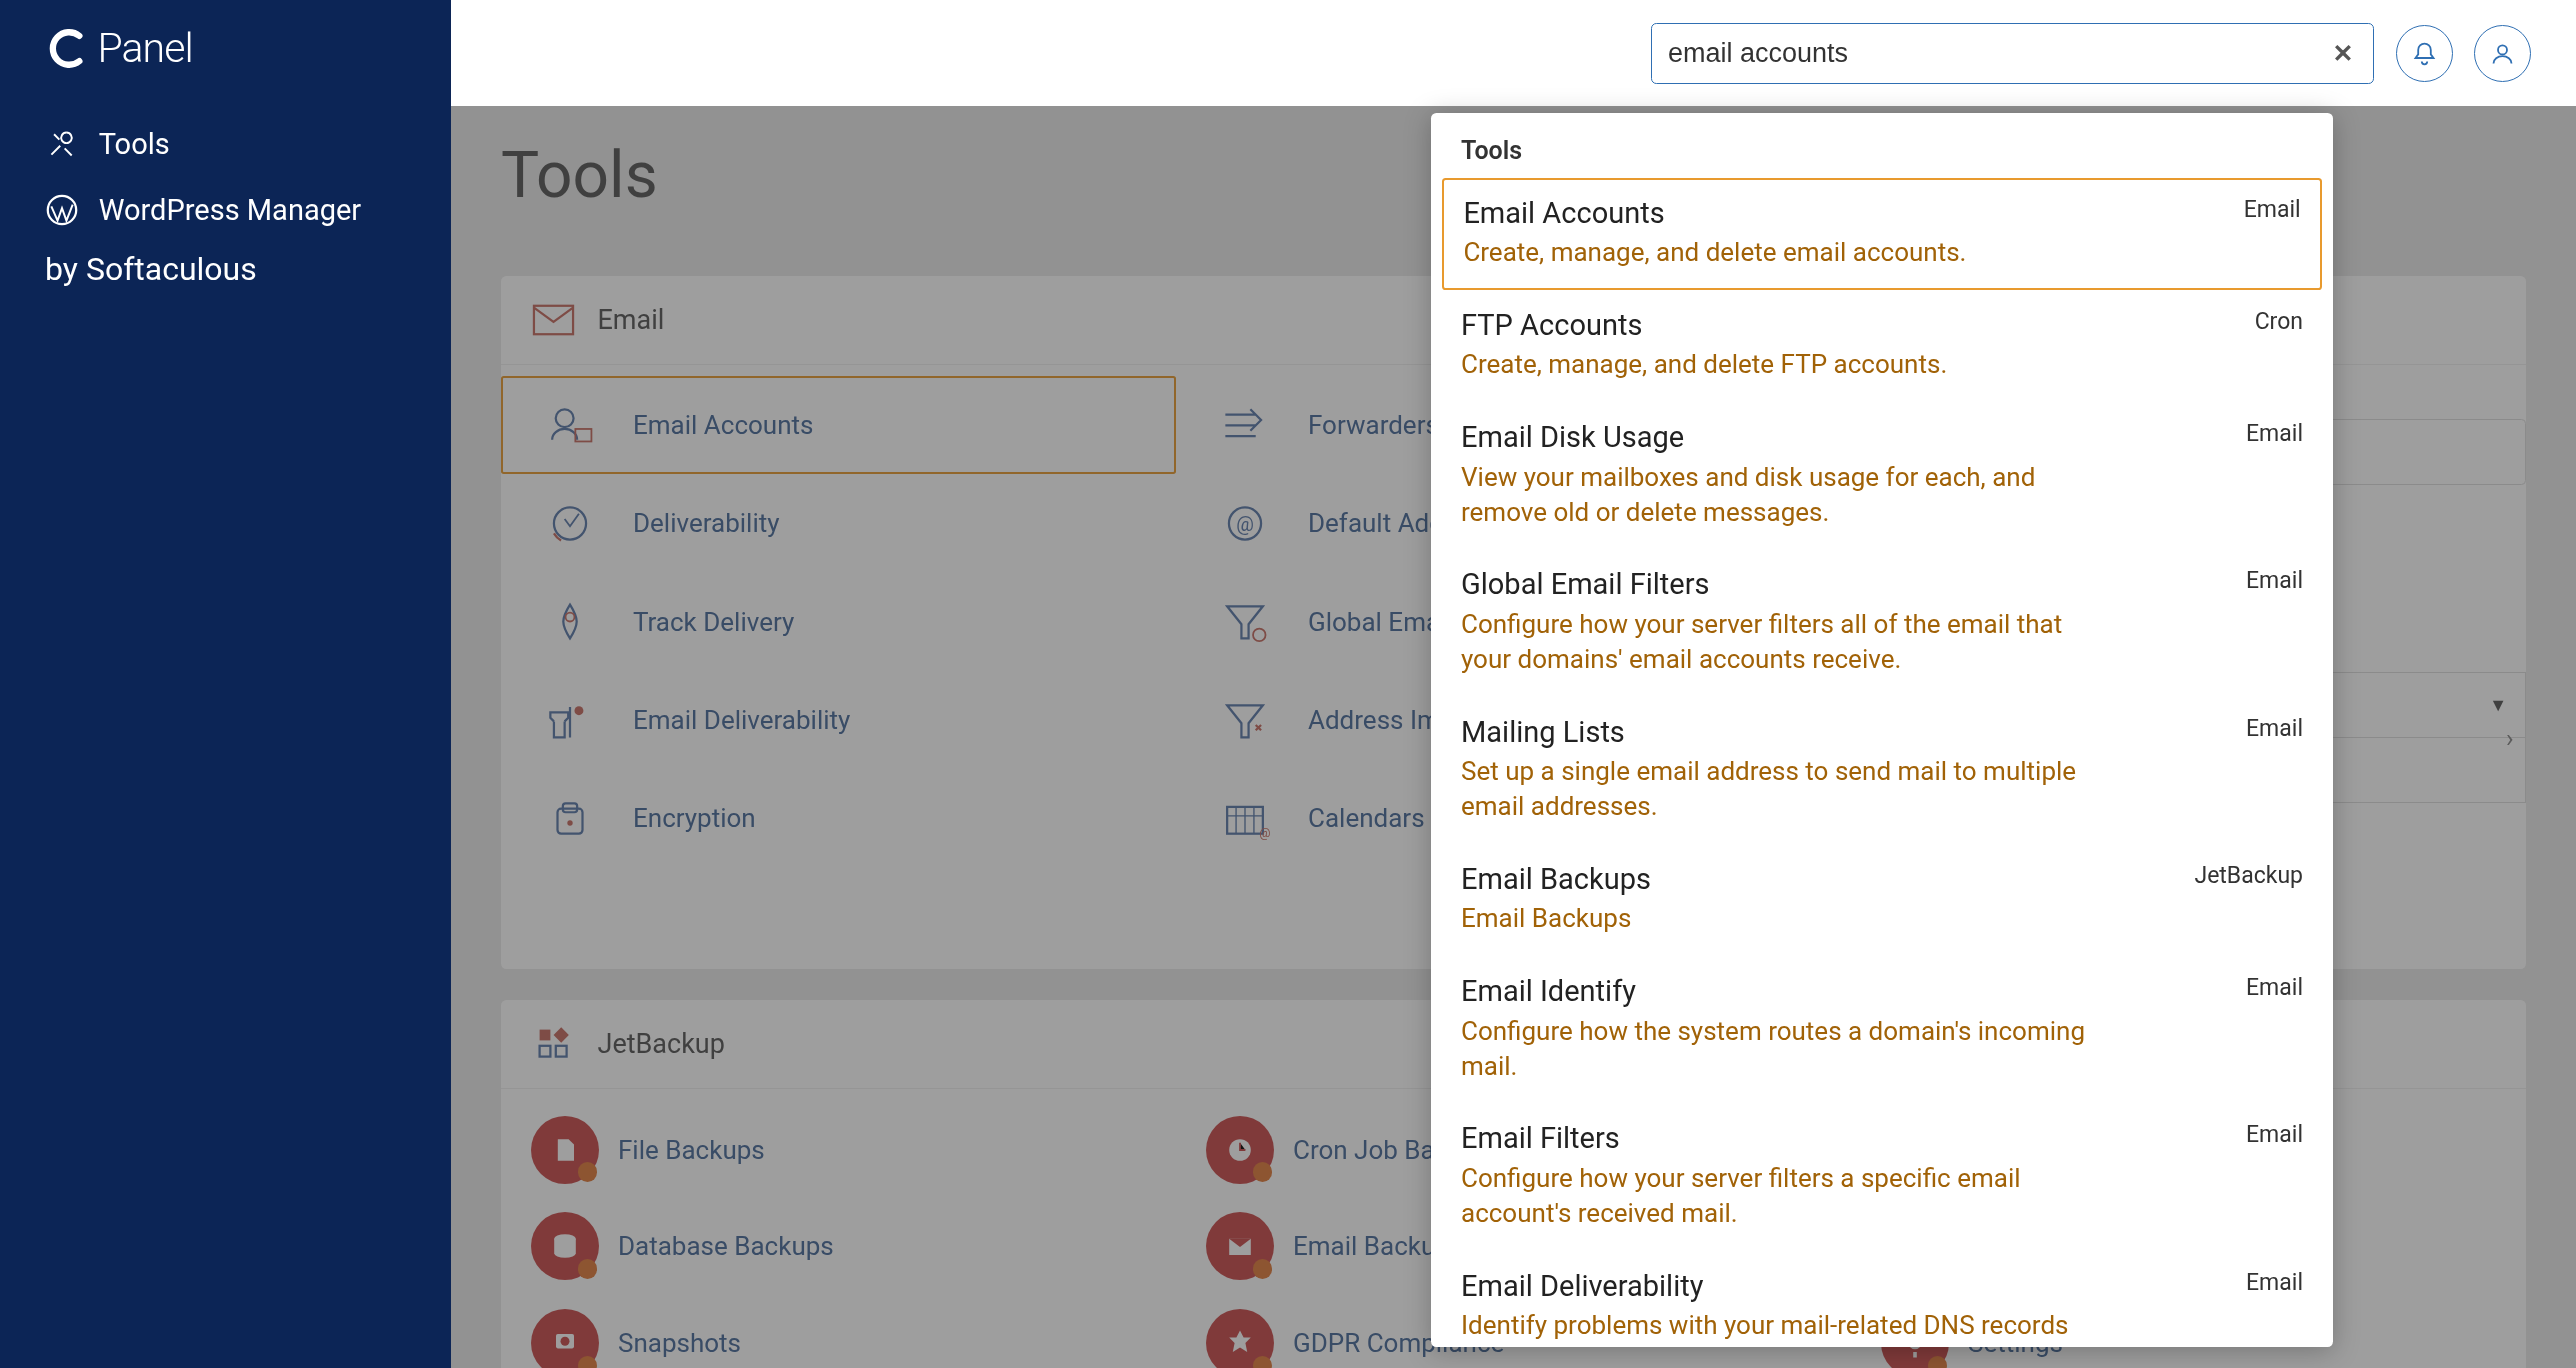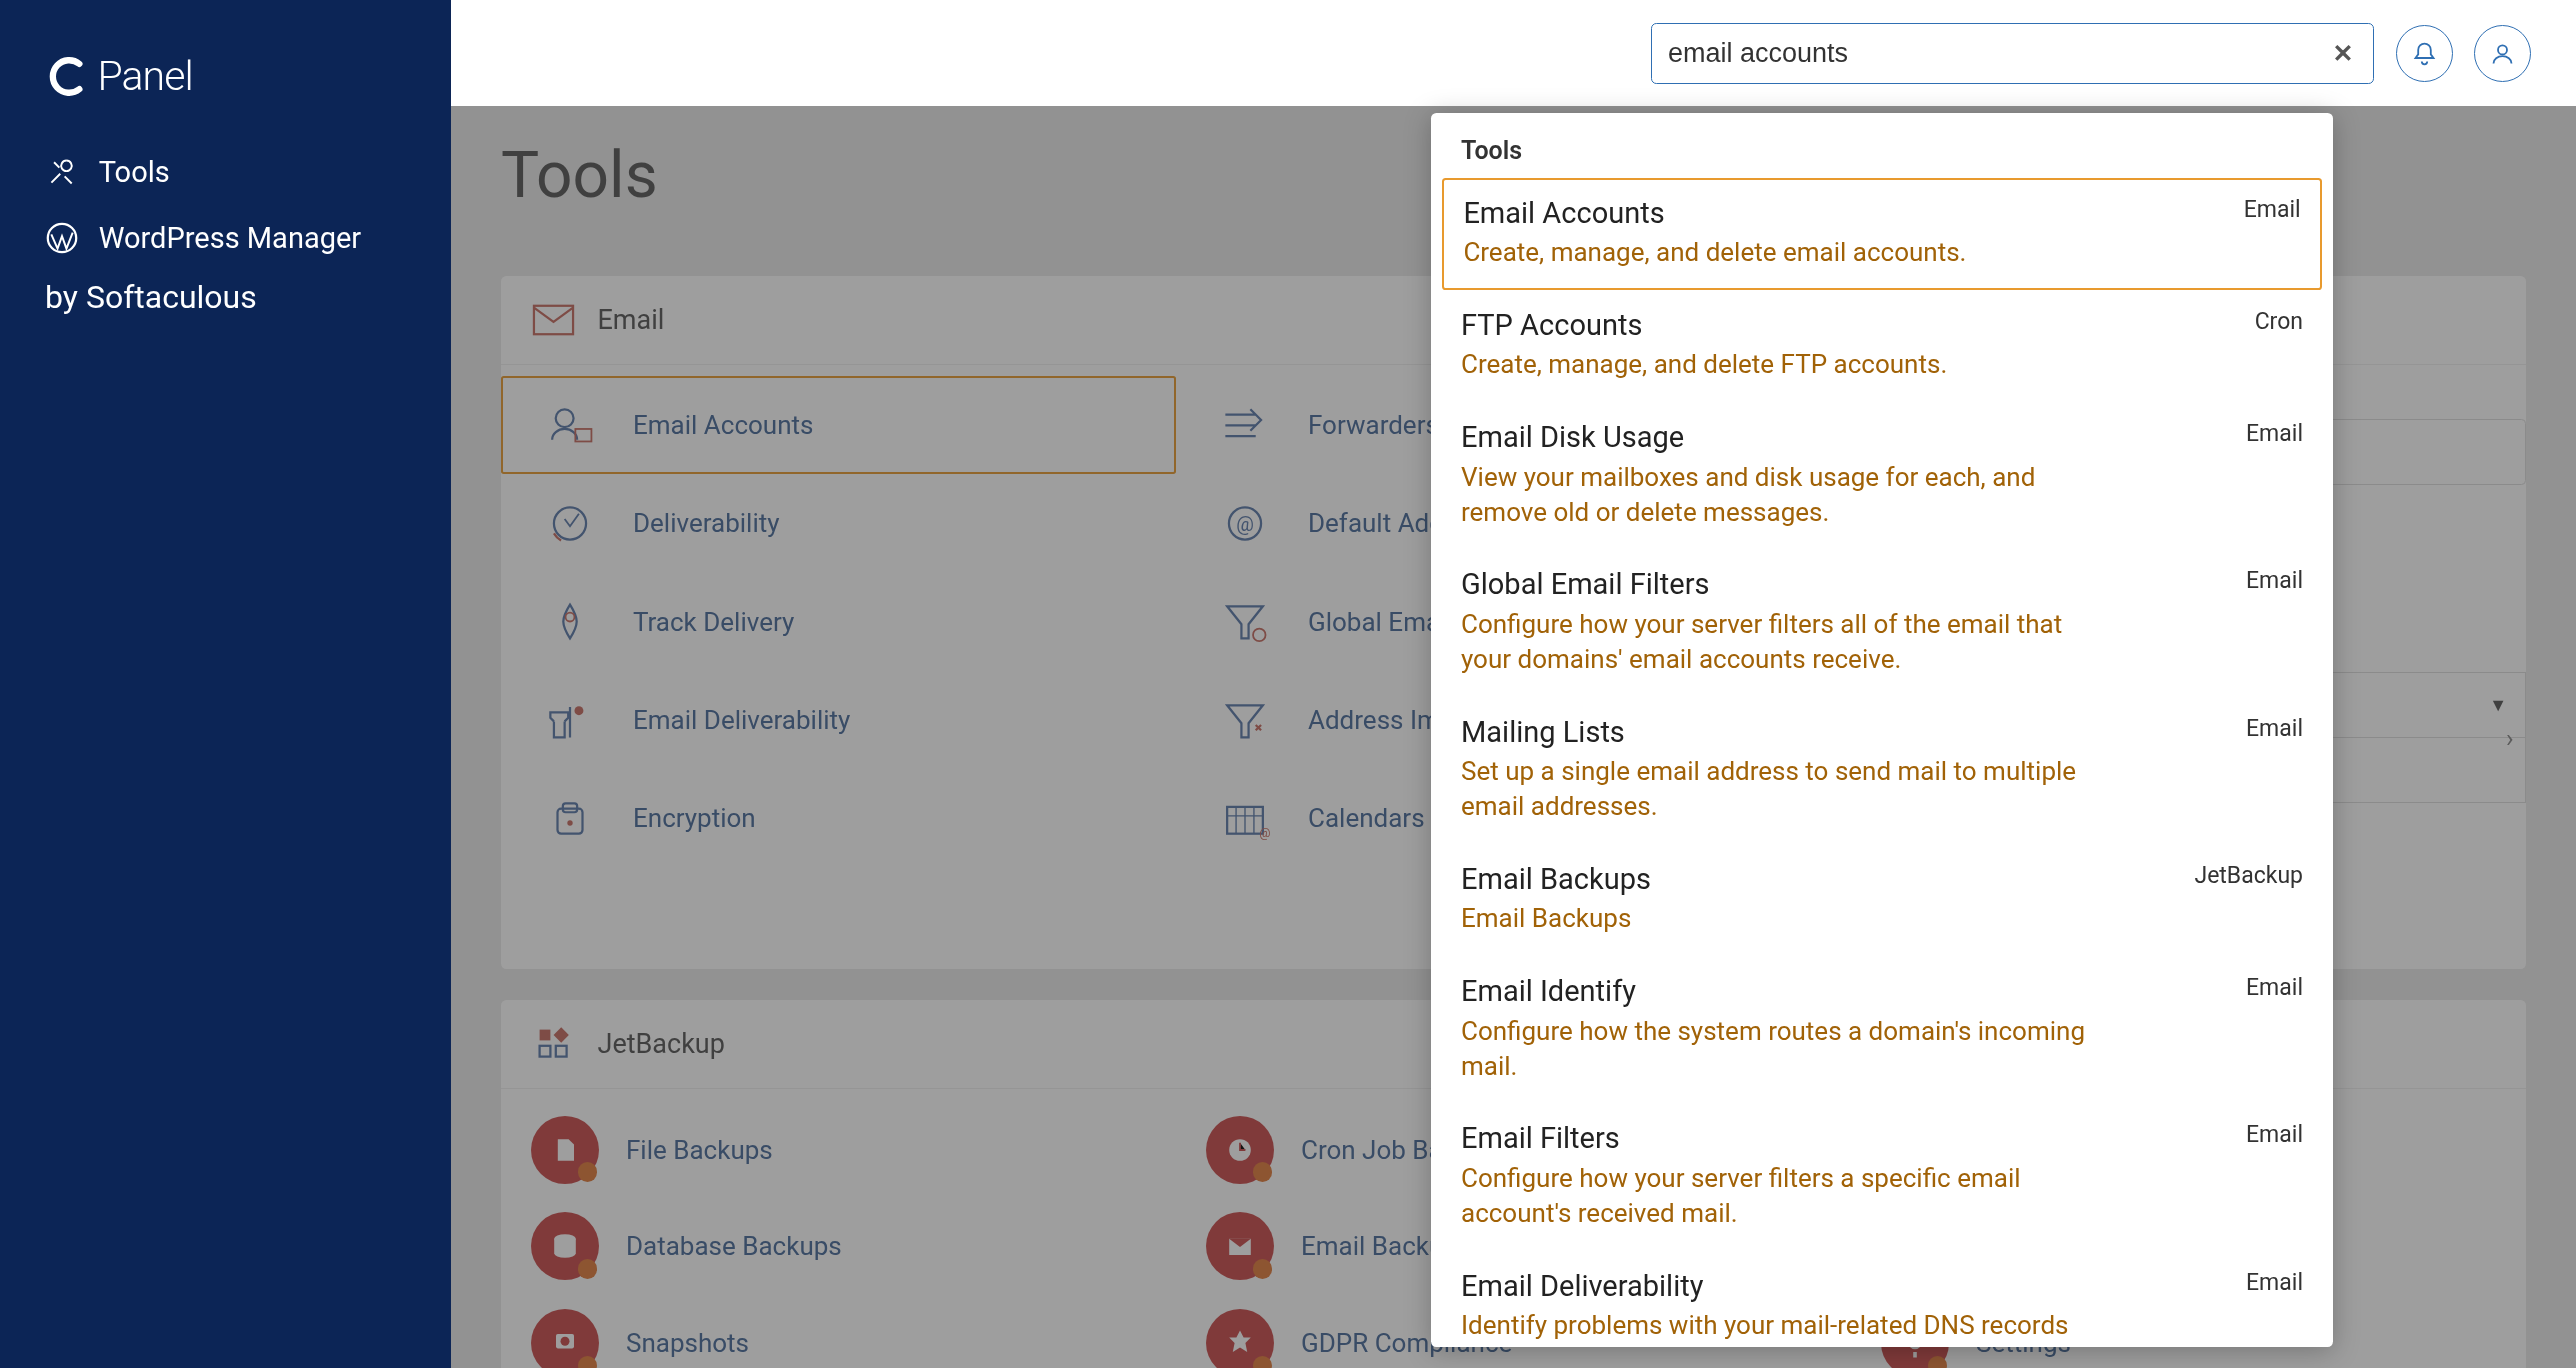--- a/index.html
+++ b/index.html
@@ -1,19 +1,19 @@
 <!DOCTYPE html>
 <html style="font-size:14.3px"><head>
 <meta charset="utf-8">
 <style>
 * { box-sizing: border-box; margin: 0; padding: 0; }
 body { font-family: -apple-system, BlinkMacSystemFont, "Segoe UI", Roboto, sans-serif; background: #fff; width: 2576px; height: 1369px; overflow: hidden; position: relative; }
 
 
-.sidebar { position: absolute; left: 0; top: 0; width: 451px; height: 100%; background: #0c2556; color: #fff; padding: 52px 0; }
+.sidebar { position: absolute; left: 0; top: 0; width: 451px; height: 100%; background: #0c2556; color: #fff; padding: 24px 0; }
 .logo { display: flex; align-items: center; gap: 5.4px; padding: 0 45px; margin-bottom: 39px; }
 .logo-c { width: 47px; height: 47px; display:flex; align-items:center; justify-content:center;}
 .logo-text { font-size: 41px; font-weight: 300; letter-spacing: -0.9px; }
 .nav-item { display: flex; align-items: center; gap: 19.7px; padding: 16px 45px; font-size: 29px; color: #fff; cursor: pointer; }
 .nav-item .nicon { width: 34px; height: 34px; display:flex; align-items:center; justify-content:center; }
 .by-line { padding: 7.2px 45px; font-size: 32px; color: #fff; }
 
 
 .topbar { position: absolute; left: 451px; top: 0; right: 0; height: 106px; background: #fff; display: flex; align-items: center; justify-content: flex-end; padding: 0 45px; gap: 21.5px; }
 .search-wrap { width: 723px; height: 61px; border: 1.8px solid #2f6fb3; border-radius: 5.4px; display: flex; align-items: center; padding: 0 16px; }
@@ -32,21 +32,21 @@
 .sec-header { display: flex; align-items: center; gap: 21.5px; padding: 21.5px 30px; border-bottom: 1.8px solid #eee; font-size: 27px; color: #555; }
 .sec-header .sicon { width: 45px; height: 45px; display:flex; align-items:center; justify-content:center; }
 
 .tools-grid { display: grid; grid-template-columns: repeat(3, 1fr); gap: 0; padding: 10.7px 0; }
 .tool-item { display: flex; align-items: center; gap: 25px; padding: 19.7px 30px; cursor: pointer; }
 .tool-item .ticon { width: 77px; height: 59px; display:flex; align-items:center; justify-content:center; flex-shrink:0; }
 .tool-item .tlabel { font-size: 26px; color: #486a99; }
 .tool-item.highlighted { outline: 2.7px solid #e89a2e; outline-offset: -2.7px; border-radius: 2.7px; }
 
 .jet-grid { display: grid; grid-template-columns: repeat(3, 1fr); gap: 0; padding: 12.5px 0; }
-.jet-item { display: flex; align-items: center; gap: 27px; padding: 14.3px 30px; cursor: pointer; }
+.jet-item { display: flex; align-items: center; gap: 19px; padding: 14.3px 30px; cursor: pointer; }
 .jet-item .jicon { width: 68px; height: 68px; border-radius: 50%; background: #c94a4a; display:flex; align-items:center; justify-content:center; flex-shrink:0; position:relative; }
 .jet-item .jicon::after { content:''; position:absolute; right:1.8px; bottom:1.8px; width:19.7px; height:19.7px; border-radius:50%; background:#e07a3a; }
 .jet-item .jlabel { font-size: 26px; color: #486a99; }
 
 
 .dropdown { position: absolute; top: 113px; right: 243px; width: 902px; height: 1234px; background: #fff; border-radius: 5.4px; box-shadow: 0 3.6px 27px rgba(0,0,0,0.25); overflow: hidden; z-index: 100; padding-bottom:5.4px;}
 .dd-header { padding: 23px 30px 12.5px; font-size: 25px; font-weight: 600; color: #333; }
 .dd-item { padding: 18px 30px 19.7px; cursor: pointer; position: relative; }
 .dd-item.selected { border: 2.7px solid #e89a2e; border-radius: 3.6px; margin: 0 10.7px; padding: 16px 19.7px 18px; }
 .dd-item-top { display: flex; justify-content: space-between; align-items: flex-start; }

